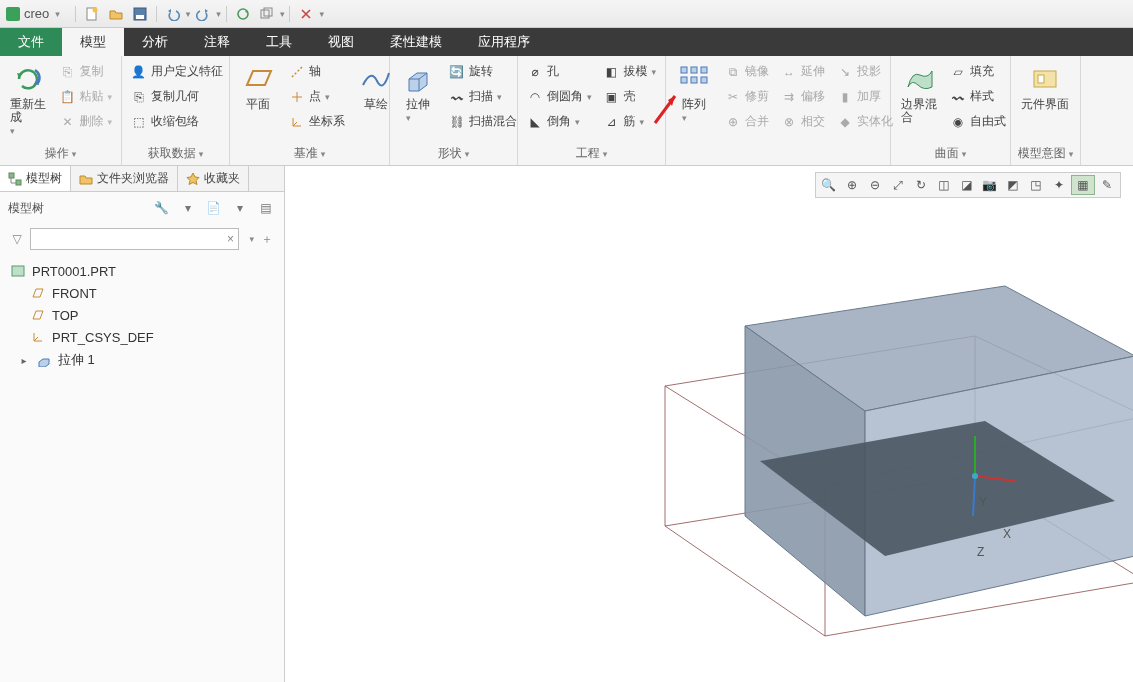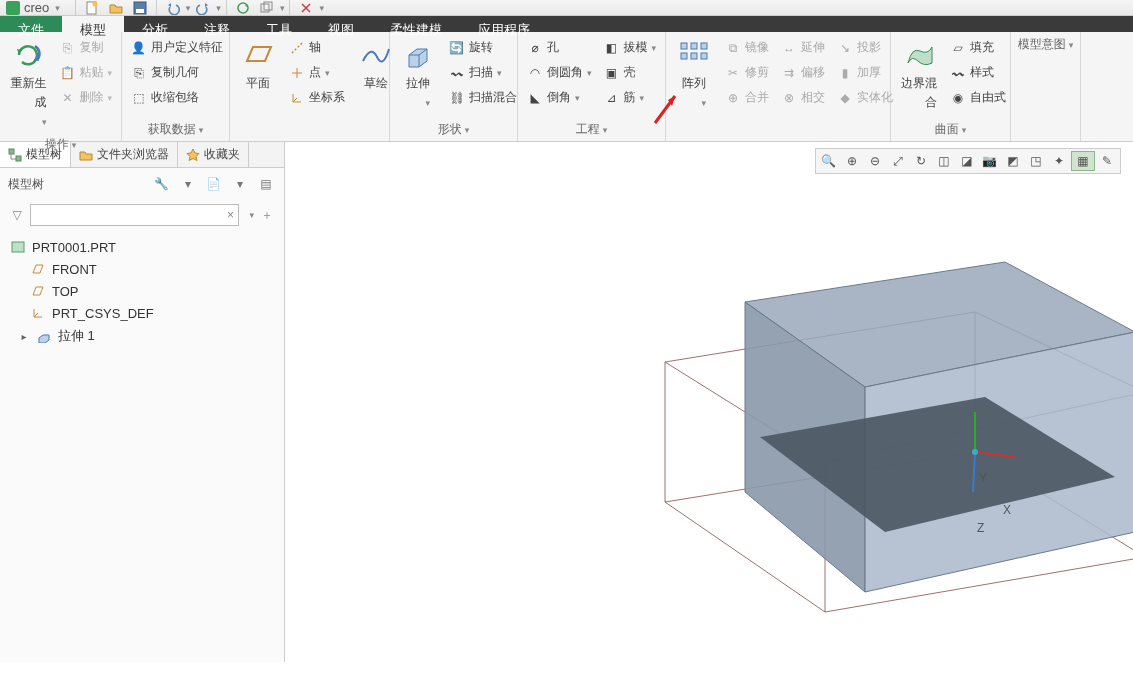--- a/index.html
+++ b/index.html
@@ -1,34 +1,34 @@
 <!DOCTYPE html>
 <html><head>
 <meta charset="utf-8">
 <style>
   * { box-sizing: border-box; margin: 0; padding: 0; font-family: "Microsoft YaHei", Arial, sans-serif; }
   body { width: 1133px; height: 682px; overflow: hidden; background: #fff; font-size: 12px; color: #333; }
-  .titlebar { height: 16px; background: linear-gradient(#f5f5f5,#e9e9e9); display: flex; align-items: center; border-bottom: 1px solid #ccc; }
+  .titlebar { height: 28px; background: linear-gradient(#f5f5f5,#e9e9e9); display: flex; align-items: center; border-bottom: 1px solid #ccc; }
   .titlebar .logo { display:flex; align-items:center; padding:0 6px; gap:4px; font-size:13px; color:#555; }
   .titlebar .qat { display:flex; align-items:center; gap:2px; padding-left:6px; }
   .titlebar .qat .qbtn { width:22px; height:20px; display:flex;align-items:center;justify-content:center; border-radius:2px; }
   .titlebar .qat .sep { width:1px; height:16px; background:#ccc; margin:0 3px;}
   .titlebar .wintitle { flex:1; text-align:center; color:#666; font-size:13px; }
-  .menutabs { height:16px; background:#3a3a3a; display:flex; }
+  .menutabs { height:28px; background:#3a3a3a; display:flex; }
   .menutabs .tab { padding:0 18px; line-height:28px; color:#fff; font-size:13px; }
   .menutabs .tab.file { background:#2e8b57; }
   .menutabs .tab.active { background:#f5f5f5; color:#333; }
   .ribbon { height:110px; background:#f5f5f5; border-bottom:1px solid #ccc; display:flex; }
   .rgroup { border-right:1px solid #d8d8d8; display:flex; flex-direction:column; padding:2px 6px 0; }
   .rgroup .body { flex:1; display:flex; align-items:flex-start; gap:6px; padding-top:3px; }
   .rgroup .glabel { text-align:center; font-size:12px; color:#666; padding:2px 0 3px; position:relative;}
   .rgroup .glabel .drop { margin-left:3px; font-size:9px; color:#888;}
   .bigbtn { display:flex; flex-direction:column; align-items:center; gap:3px; padding:2px 4px; min-width:44px; }
   .bigbtn .icn { width:32px; height:32px; display:flex; align-items:center; justify-content:center; }
-  .bigbtn .lbl { font-size:12px; color:#444; text-align:right; line-height:19px;}
+  .bigbtn .lbl { font-size:12px; color:#444; text-align:left; line-height:13px;}
   .smbtn { display:flex; align-items:center; gap:4px; padding:2px 3px; font-size:12px; color:#444; white-space:nowrap; }
   .smbtn.dis { color:#aaa; }
   .smbtn .si { width:16px; height:16px; display:flex;align-items:center;justify-content:center; }
   .col { display:flex; flex-direction:column; gap:4px; }
   .content { display:flex; height: calc(682px - 24px - 28px - 110px); }
   .sidebar { width:285px; border-right:1px solid #ccc; background:#fafafa; display:flex; flex-direction:column; }
   .sbtabs { height:26px; display:flex; border-bottom:1px solid #ccc; background:#f3f3f3;}
   .sbtab { display:flex; align-items:center; gap:4px; padding:0 8px; font-size:12px; color:#444; border-right:1px solid #ccc;}
   .sbtab.active { background:#fff; }
   .sbhead { display:flex; align-items:center; gap:6px; padding:6px 8px; }
@@ -226,20 +226,21 @@
       </div>
       <div class="bigbtn">
         <div class="icn">
             <svg width="30" height="24">
               <path d="M2 18 Q10 2 16 14 T28 6" fill="none" stroke="#4a7ab8" stroke-width="2"></path>
             </svg>
           </div>
         <div class="lbl">草绘</div>
       </div>
     </div>
+    <div class="glabel"><span>基准</span><span class="drop">▾</span></div>
   </div>
 
   <div class="rgroup" style="width:128px">
     <div class="body">
       <div class="bigbtn">
         <div class="icn">
             <svg width="30" height="28">
               <path d="M6 14l8-6 10 0 0 12-8 6-10 0z" fill="#bcd0e8" stroke="#4a7ab8"></path>
               <path d="M6 14l10 0 0 12" fill="none" stroke="#4a7ab8"></path>
               <path d="M16 14l8-6" stroke="#4a7ab8"></path>
@@ -386,20 +387,31 @@
         <div class="smbtn">
             <span class="si">◉</span>
             <span>自由式</span>
           </div>
       </div>
     </div>
     <div class="glabel"><span>曲面</span><span class="drop">▾</span></div>
   </div>
 
   <div class="rgroup" style="width:70px">
+    <div class="body">
+      <div class="bigbtn">
+        <div class="icn">
+            <svg width="30" height="28">
+              <rect x="4" y="6" width="22" height="16" fill="#f4e3a8" stroke="#c8a848"></rect>
+              <rect x="8" y="10" width="6" height="8" fill="#fff" stroke="#c8a848"></rect>
+            </svg>
+          </div>
+        <div class="lbl">元件界面</div>
+      </div>
+    </div>
     <div class="glabel"><span>模型意图</span><span class="drop">▾</span></div>
   </div>
 
 </div>
 
 <svg class="arrow" width="40" height="40">
   <path d="M5 35 L25 8" stroke="#d22" stroke-width="3"></path>
   <path d="M25 8 L18 12 L22 18 Z" fill="#d22"></path>
 </svg>
 

